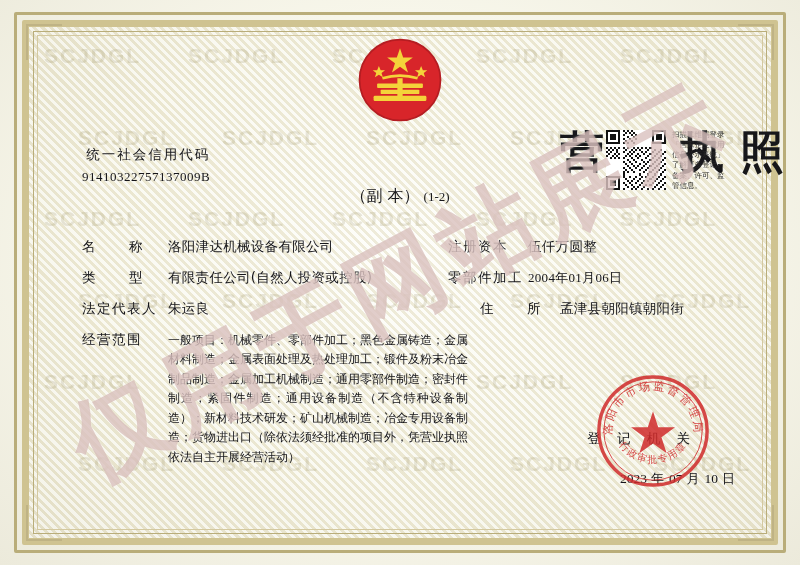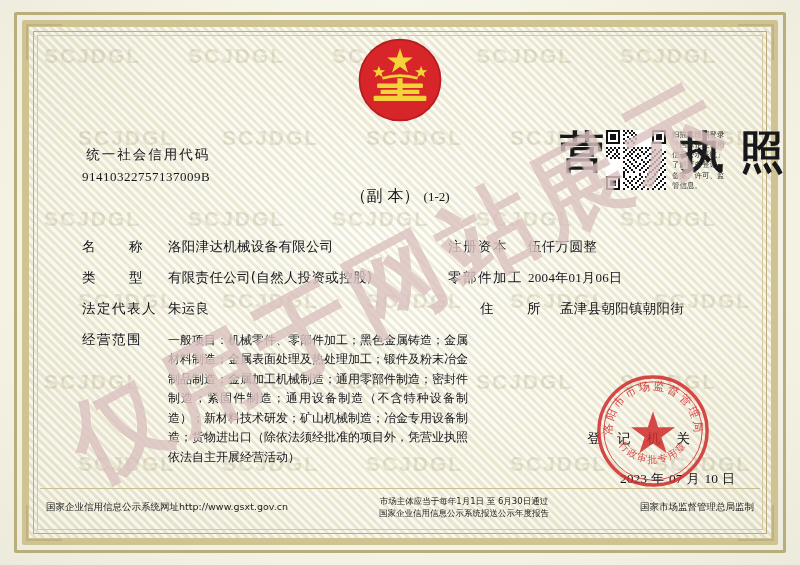--- a/index.html
+++ b/index.html
@@ -635,22 +635,14 @@
   </div>
 
   <div class="issue-date">
     <span class="n">2023</span><span class="u">年</span><span class="n">07</span><span class="u">月</span><span class="n">10</span><span class="u">日</span>
   </div>
 
   <div class="watermark">
     <span>仅用于网站展示</span>
   </div>
 
-  <div class="footer">
-    <div class="footer-left">国家企业信用信息公示系统网址http://www.gsxt.gov.cn</div>
-    <div class="footer-center">
-      <div>市场主体应当于每年1月1日 至 6月30日通过</div>
-      <div>国家企业信用信息公示系统报送公示年度报告</div>
-    </div>
-    <div class="footer-right">国家市场监督管理总局监制</div>
-  </div>
 
 </div>
 
 </body></html>

